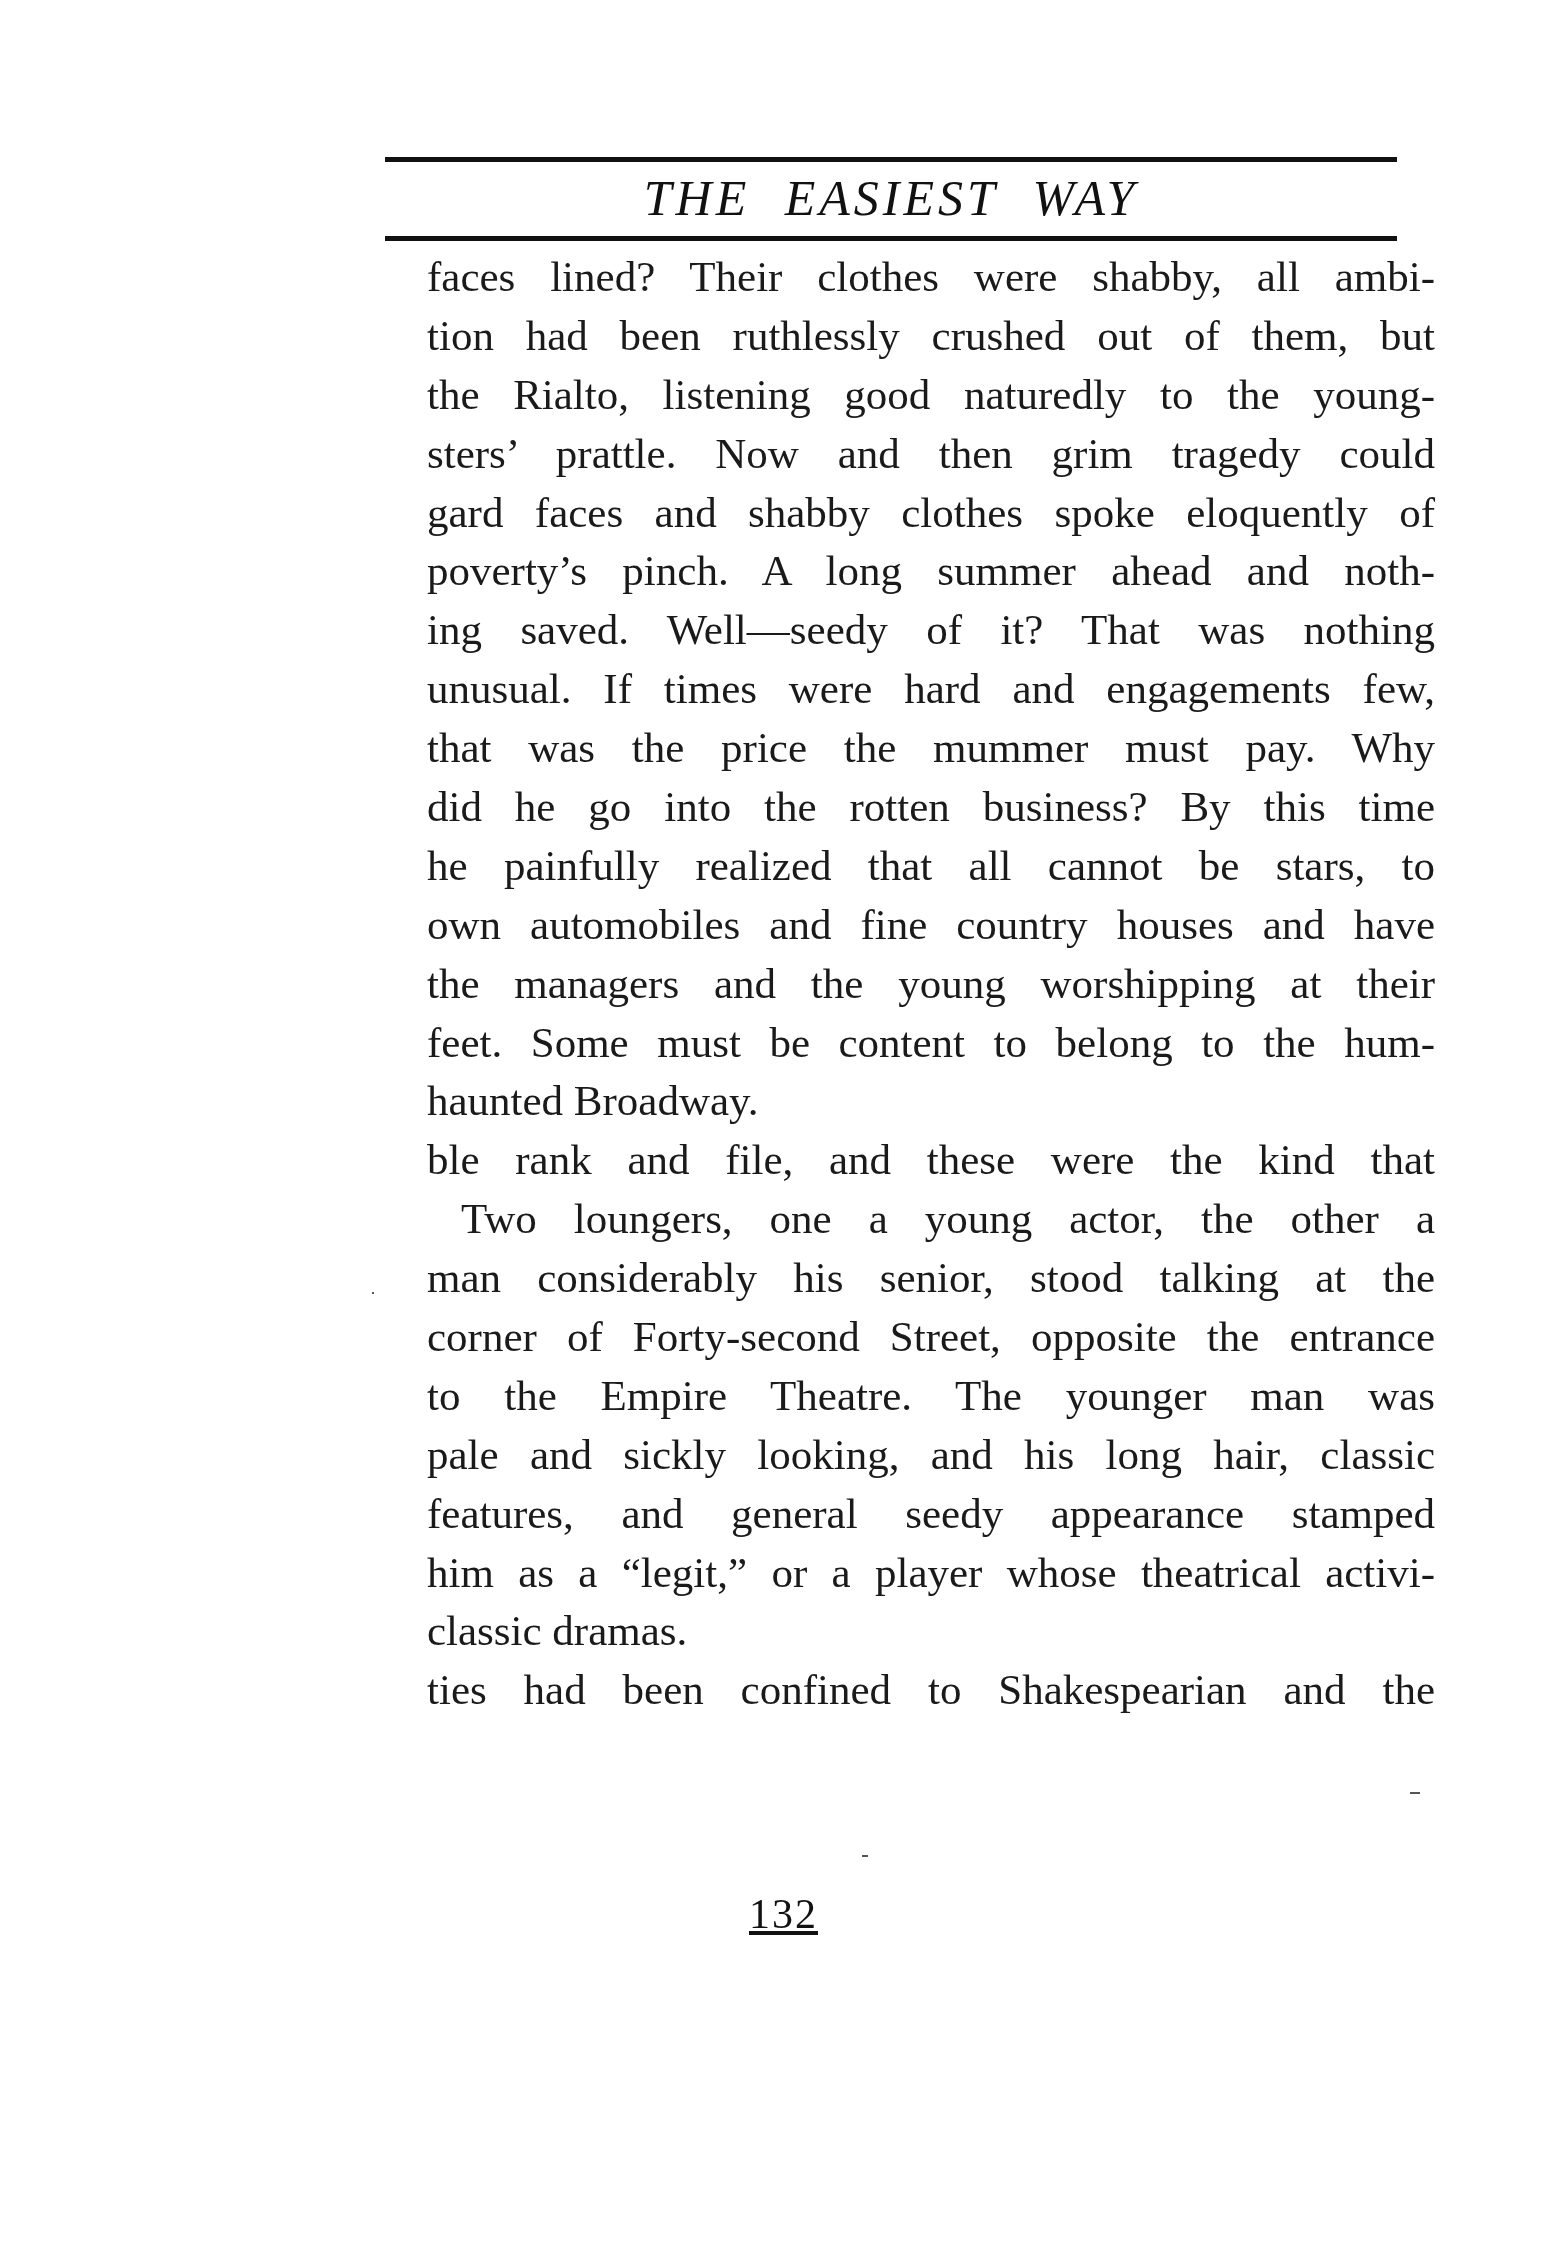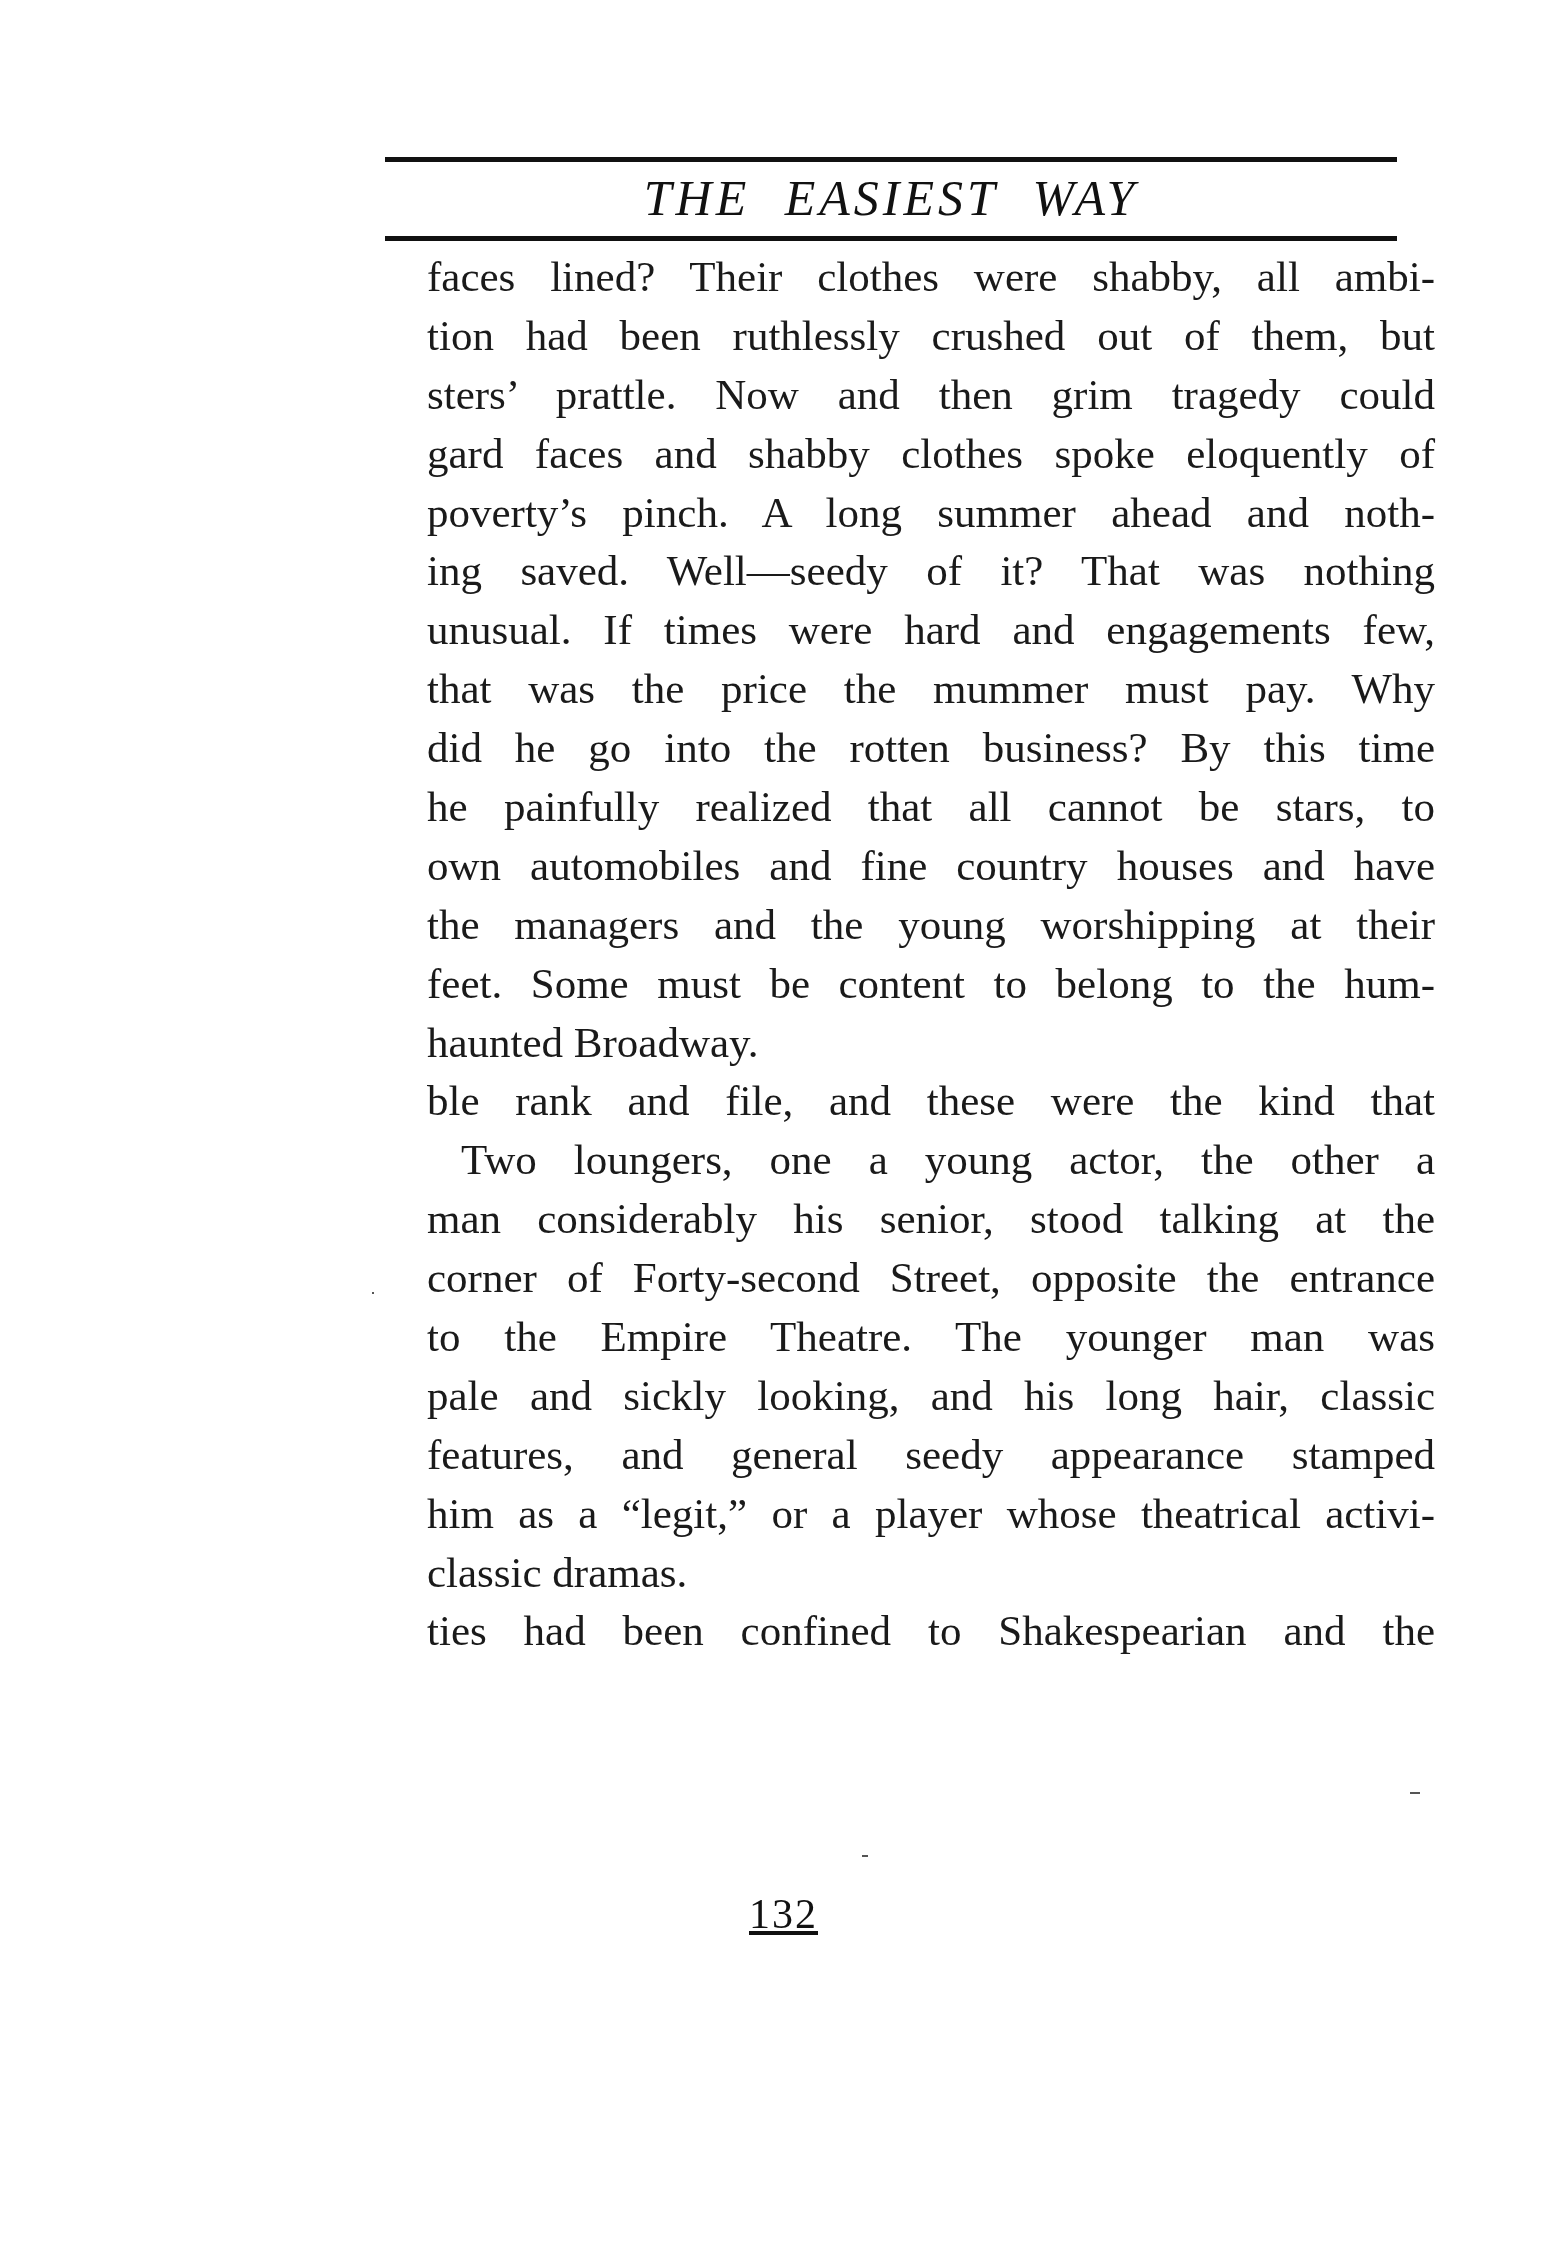--- a/index.html
+++ b/index.html
@@ -87,20 +87,21 @@
 
 <div class="page">
   <div class="rule rule-top"></div>
   <div class="running-head">THE EASIEST WAY</div>
   <div class="rule rule-bottom"></div>
 
   <div class="body-text">
     <div id="para-0">
       <span class="line">faces lined?  Their clothes were shabby, all ambi-</span>
       <span class="line">tion had been ruthlessly crushed out of them, but</span>
+      <span class="line">the Rialto, listening good naturedly to the young-</span>
       <span class="line">sters’ prattle.  Now and then grim tragedy could</span>
       <span class="line">gard faces and shabby clothes spoke eloquently of</span>
       <span class="line">poverty’s pinch.  A long summer ahead and noth-</span>
       <span class="line">ing saved.  Well—seedy of it?  That was nothing</span>
       <span class="line">unusual.  If times were hard and engagements few,</span>
       <span class="line">that was the price the mummer must pay.  Why</span>
       <span class="line">did he go into the rotten business?  By this time</span>
       <span class="line">he painfully realized that all cannot be stars, to</span>
       <span class="line">own automobiles and fine country houses and have</span>
       <span class="line">the managers and the young worshipping at their</span>

